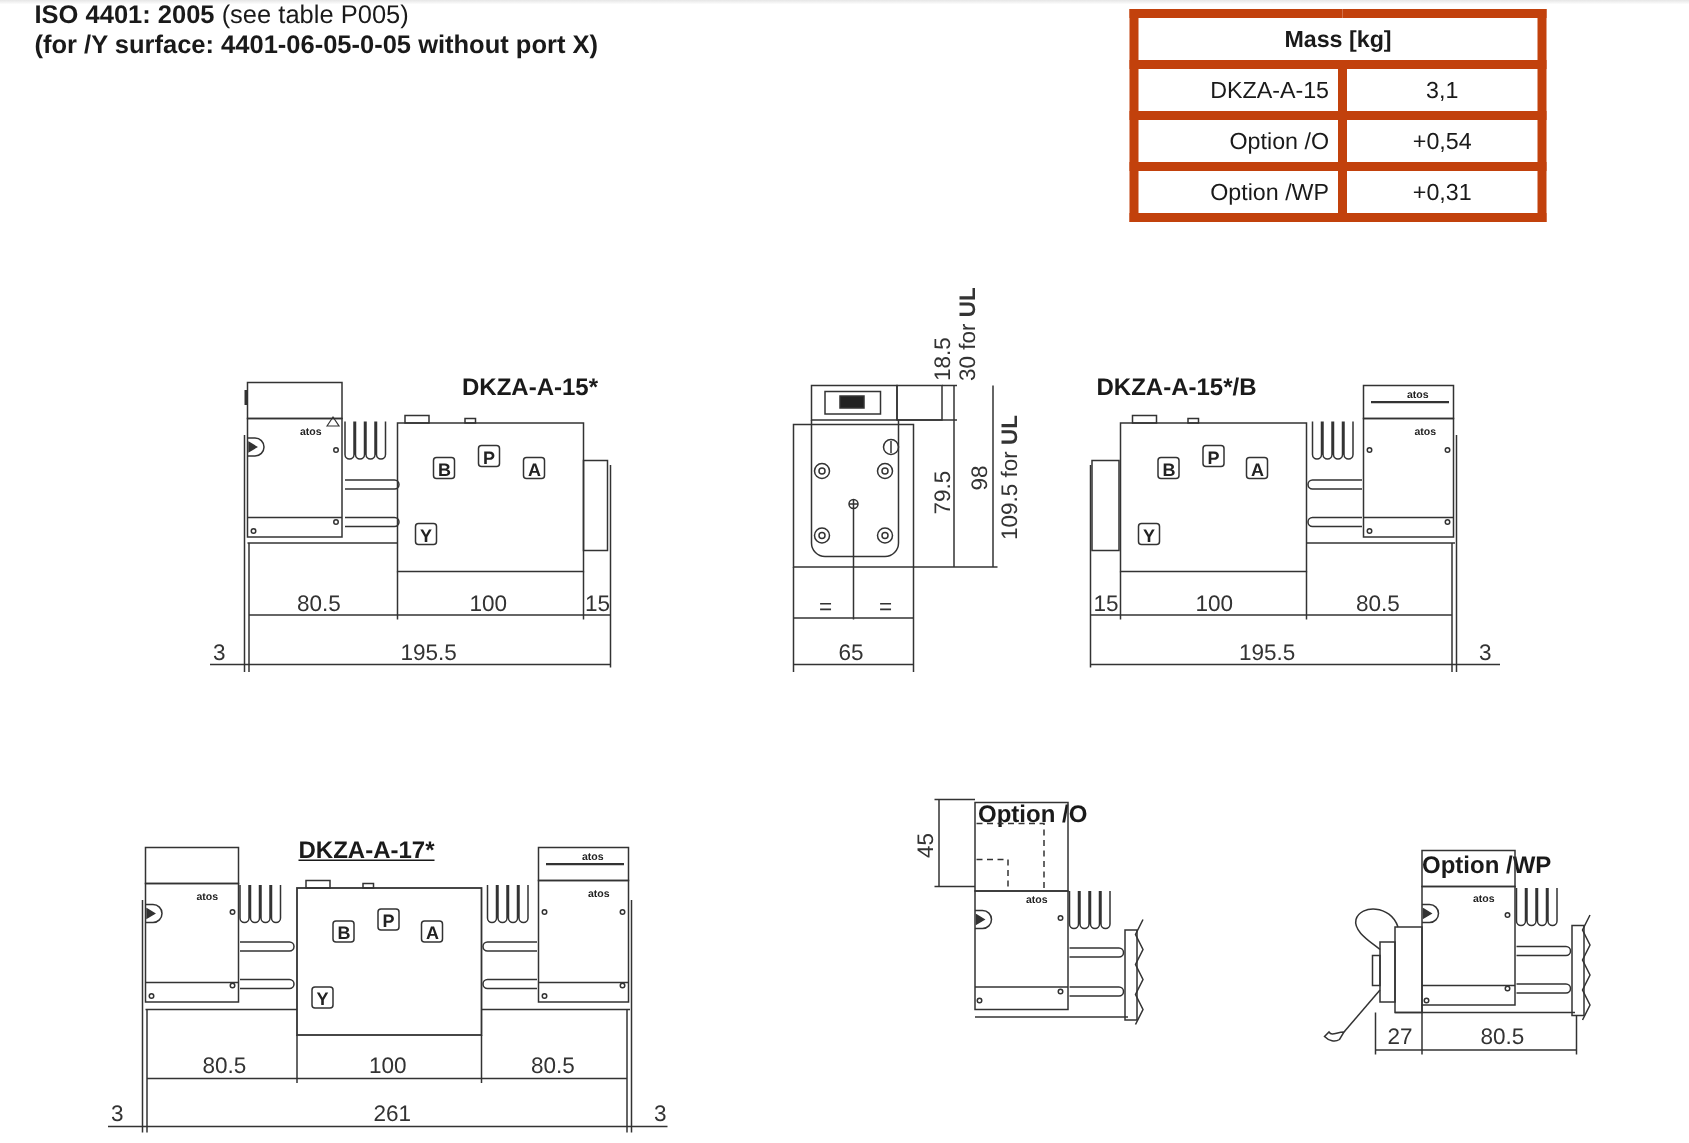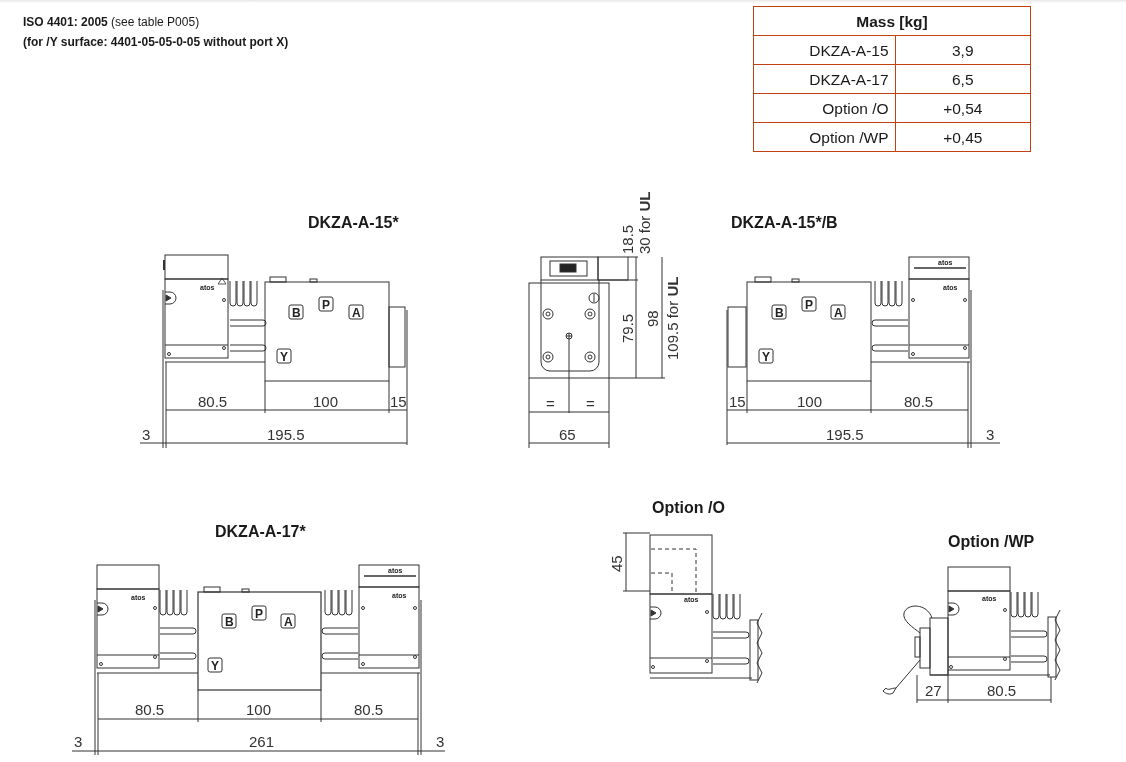--- a/index.html
+++ b/index.html
@@ -1,68 +1,64 @@
 <!DOCTYPE html>
 <html><head>
 <meta charset="utf-8">
 <style>
   html, body { margin:0; padding:0; background:#ffffff; }
   body { width:1126px; height:762px; position:relative; overflow:hidden; font-family:"Liberation Sans", sans-serif; color:#1a1a1a; }
   .topbar { position:absolute; left:0; top:0; width:1126px; height:3px; background:linear-gradient(#e6e6e6,#ffffff); }
-  .header { position:absolute; left:23px; top:12px; font-size:12px; line-height:20px; }
+  .header { position:absolute; left:23px; top:0; font-size:17px; line-height:20px; }
   .header .b { font-weight:bold; }
   .header .n { font-weight:normal; }
   table.mass { position:absolute; left:753px; top:6px; border-collapse:collapse; font-size:15.5px; line-height:19px; width:278px; }
-  table.mass td, table.mass th { border:1px solid #c2410c; padding:4px 6px; height:20px; }
+  table.mass td, table.mass th { border:6px solid #c2410c; padding:4px 6px; height:20px; }
   table.mass th { font-weight:bold; text-align:center; }
   table.mass td.v { text-align:center; width:120px; }
   table.mass td.k { width:126px;text-align:right; }
-  .ttl { position:absolute; font-weight:bold; font-size:16px; }
+  .ttl { position:absolute; font-weight:bold; font-size:16px;margin-top:36px; }
   svg { position:absolute; left:0; top:0; }
   .dim { font-family:"Liberation Sans", sans-serif; font-size:15px; fill:#333; }
   .port { font-family:"Liberation Sans", sans-serif; font-size:12px; font-weight:bold; fill:#222; }
   .small { font-family:"Liberation Sans", sans-serif; font-size:7px; font-weight:bold; fill:#222; }
 </style>
 </head>
 <body>
 
 <div class="topbar"></div>
 
 <div class="header">
   <div><span class="b">ISO 4401: 2005</span><span class="n"> (see table P005)</span></div>
-  <div class="b">(for /Y surface: 4401-05-05-0-05 without port X)</div>
+  <div class="b">(for /Y surface: 4401-06-05-0-05 without port X)</div>
 </div>
 
 <table class="mass">
   <tbody>
       <tr>
         <th colspan="2">Mass [kg]</th>
       </tr>
   <tr>
         <td class="k">DKZA-A-15</td>
-        <td class="v">3,9</td>
-      </tr>
-  <tr>
-        <td class="k">DKZA-A-17</td>
-        <td class="v">6,5</td>
+        <td class="v">3,1</td>
       </tr>
   <tr>
         <td class="k">Option /O</td>
         <td class="v">+0,54</td>
       </tr>
   <tr>
         <td class="k">Option /WP</td>
-        <td class="v">+0,45</td>
+        <td class="v">+0,31</td>
       </tr>
 </tbody>
   </table>
 
 <div class="ttl" style="left:308px;top:214px;">DKZA-A-15*</div>
 <div class="ttl" style="left:731px;top:214px;text-align:center;">DKZA-A-15*/B</div>
-<div class="ttl" style="left:215px;top:523px;">DKZA-A-17*</div>
+<div class="ttl" style="left:199px;top:523px;text-decoration:underline;">DKZA-A-17*</div>
 <div class="ttl" style="left:652px;top:499px;">Option /O</div>
 <div class="ttl" style="left:948px;top:533px;">Option /WP</div>
 
 <svg width="1126" height="762" viewBox="0 0 1126 762" fill="none" stroke="#333" stroke-width="1">
   <defs>
     <g id="portbox">
         <rect x="0" y="0" width="14" height="14" rx="2" stroke="#333" fill="#fff"></rect>
       </g>
     <g id="fins">
       <path d="M0,0 v22 a3,3 0 0 0 6,0 v-22 M7,0 v22 a3,3 0 0 0 6,0 v-22 M14,0 v22 a3,3 0 0 0 6,0 v-22 M21,0 v22 a3,3 0 0 0 6,0 v-22"></path>

